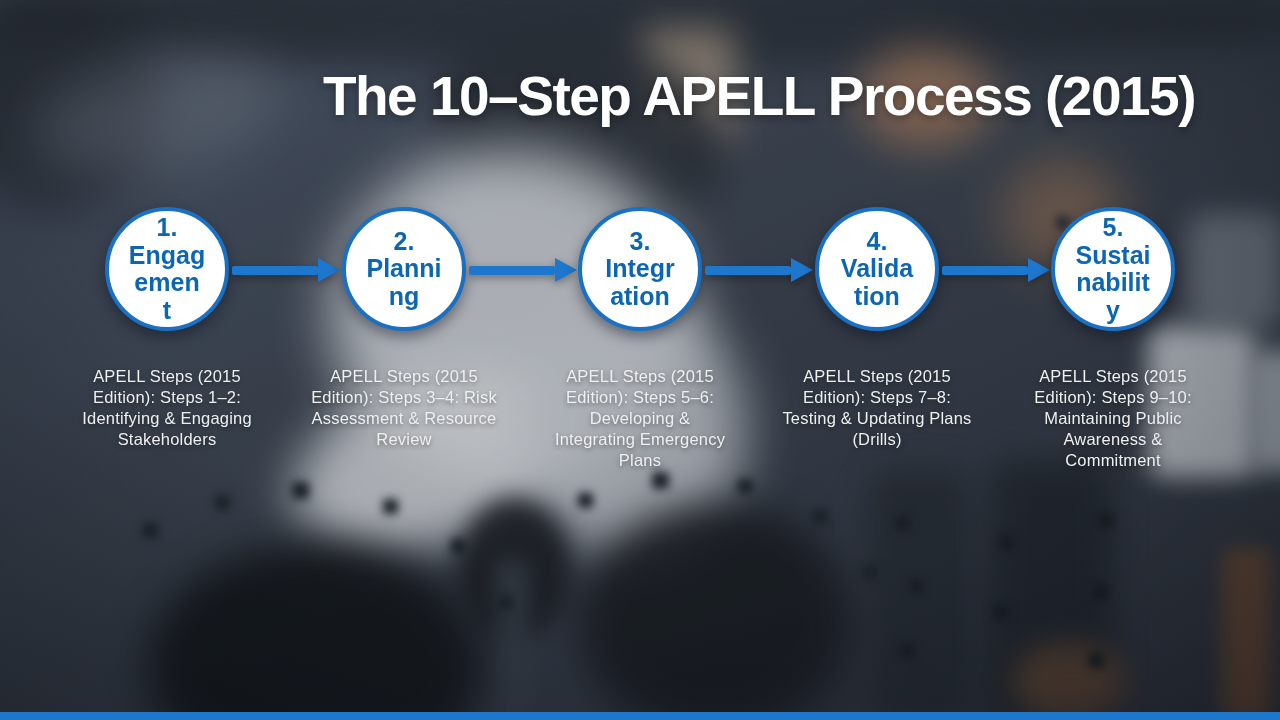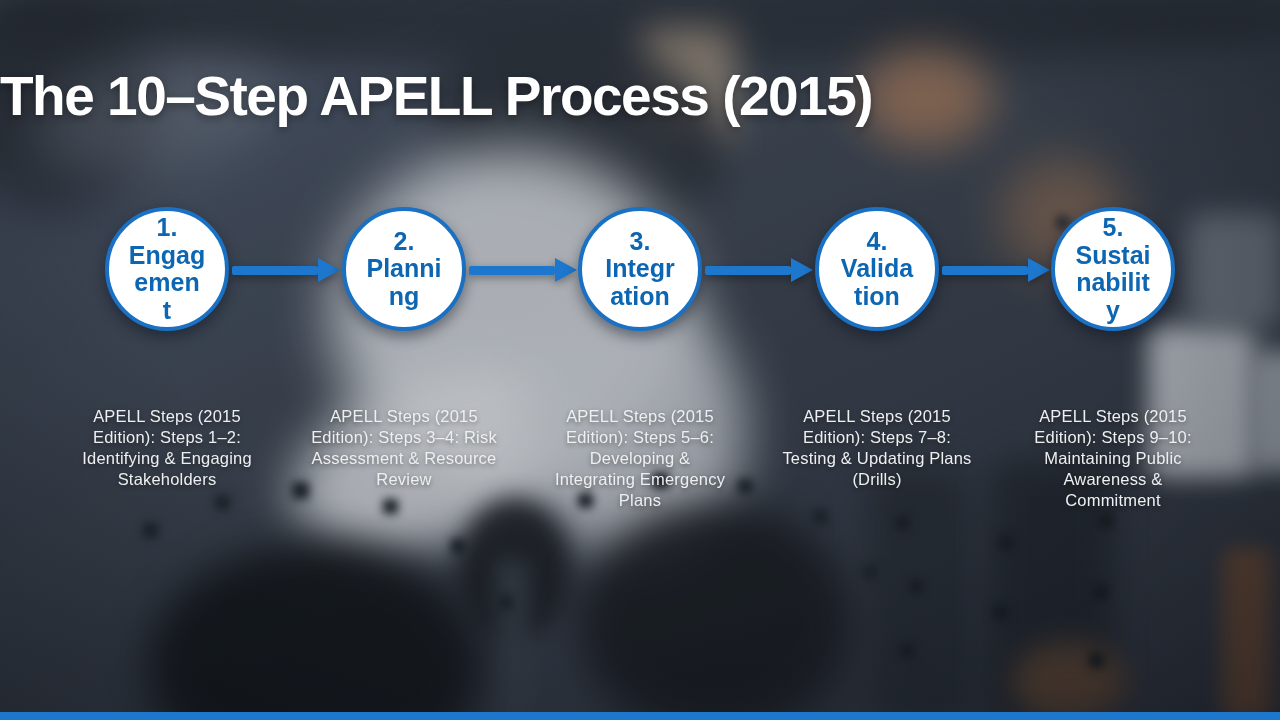--- a/index.html
+++ b/index.html
@@ -39,21 +39,21 @@
       585px 500px 0 7px #1d222a, 660px 480px 0 8px #1d222a, 745px 486px 0 7px #1d222a,
       820px 516px 0 7px #1d222a, 870px 572px 0 7px #1d222a,
       902px 522px 0 6px #171b21, 916px 586px 0 6px #171b21, 906px 650px 0 6px #171b21,
       1006px 542px 0 7px #171b21, 1000px 612px 0 7px #171b21,
       1105px 520px 0 7px #171b21, 1100px 592px 0 7px #171b21, 1096px 660px 0 7px #171b21,
       1062px 222px 0 6px #262b33, 1135px 256px 0 6px #262b33;}
   .b-tint{inset:0;background:rgba(26,31,40,.16);border-radius:0;}
   .b-vignette{inset:0;background:radial-gradient(ellipse at 50% 42%, rgba(0,0,0,0) 52%, rgba(8,11,17,.38) 100%);border-radius:0;}
 
   .title{
-    position:absolute;left:0;top:64px;width:1187px;margin:0;text-align:left;
+    position:absolute;left:8px;top:64px;width:1187px;margin:0;text-align:right;
     font-size:55px;font-weight:bold;letter-spacing:-1.5px;color:var(--title-text,#fff);
     text-shadow:0 3px 8px rgba(0,0,0,.35);
   }
   .circle{
     position:absolute;top:207px;width:124px;height:124px;box-sizing:border-box;
     background:var(--circle-fill,#fff);border:4px solid var(--circle-border,#1a70c2);border-radius:50%;
     display:flex;align-items:center;justify-content:center;
     box-shadow:0 6px 14px rgba(8,16,30,.45);
   }
   .circle span{
@@ -64,21 +64,20 @@
   .arrow{position:absolute;top:258px;width:110px;height:24px;filter:drop-shadow(0 3px 4px rgba(0,0,0,.35));}
   .arrow .shaft{position:absolute;left:2px;top:8px;width:86px;height:9px;background:var(--accent,#1d78cd);border-radius:2px;}
   .arrow .head{position:absolute;left:88px;top:0;width:0;height:0;
     border-top:12px solid transparent;border-bottom:12px solid transparent;
     border-left:22px solid var(--accent,#1d78cd);}
   .a1{left:230px;} .a2{left:467px;} .a3{left:703px;} .a4{left:940px;}
   .desc{
     position:absolute;top:366px;width:230px;white-space:pre-line;text-align:center;
     color:var(--desc-text,#edeff1);font-size:16.5px;line-height:21px;letter-spacing:.2px;
     text-shadow:0 2px 5px rgba(0,0,0,.4);
-    margin-top:40px;
   }
   .d1{left:52px;} .d2{left:289px;} .d3{left:525px;} .d4{left:762px;} .d5{left:998px;}
   .bottom-bar{position:absolute;left:0;bottom:0;width:1280px;height:8px;background:var(--accent,#1d78cd);}
 </style>
 </head>
 <body>
 
 <div class="slide" style="--accent: #1d78cd; --circle-border: #1a70c2; --circle-text: #0d66b2; --circle-fill: #ffffff; --title-text: #ffffff; --desc-text: #edeff1;">
 
   <div class="bg">

